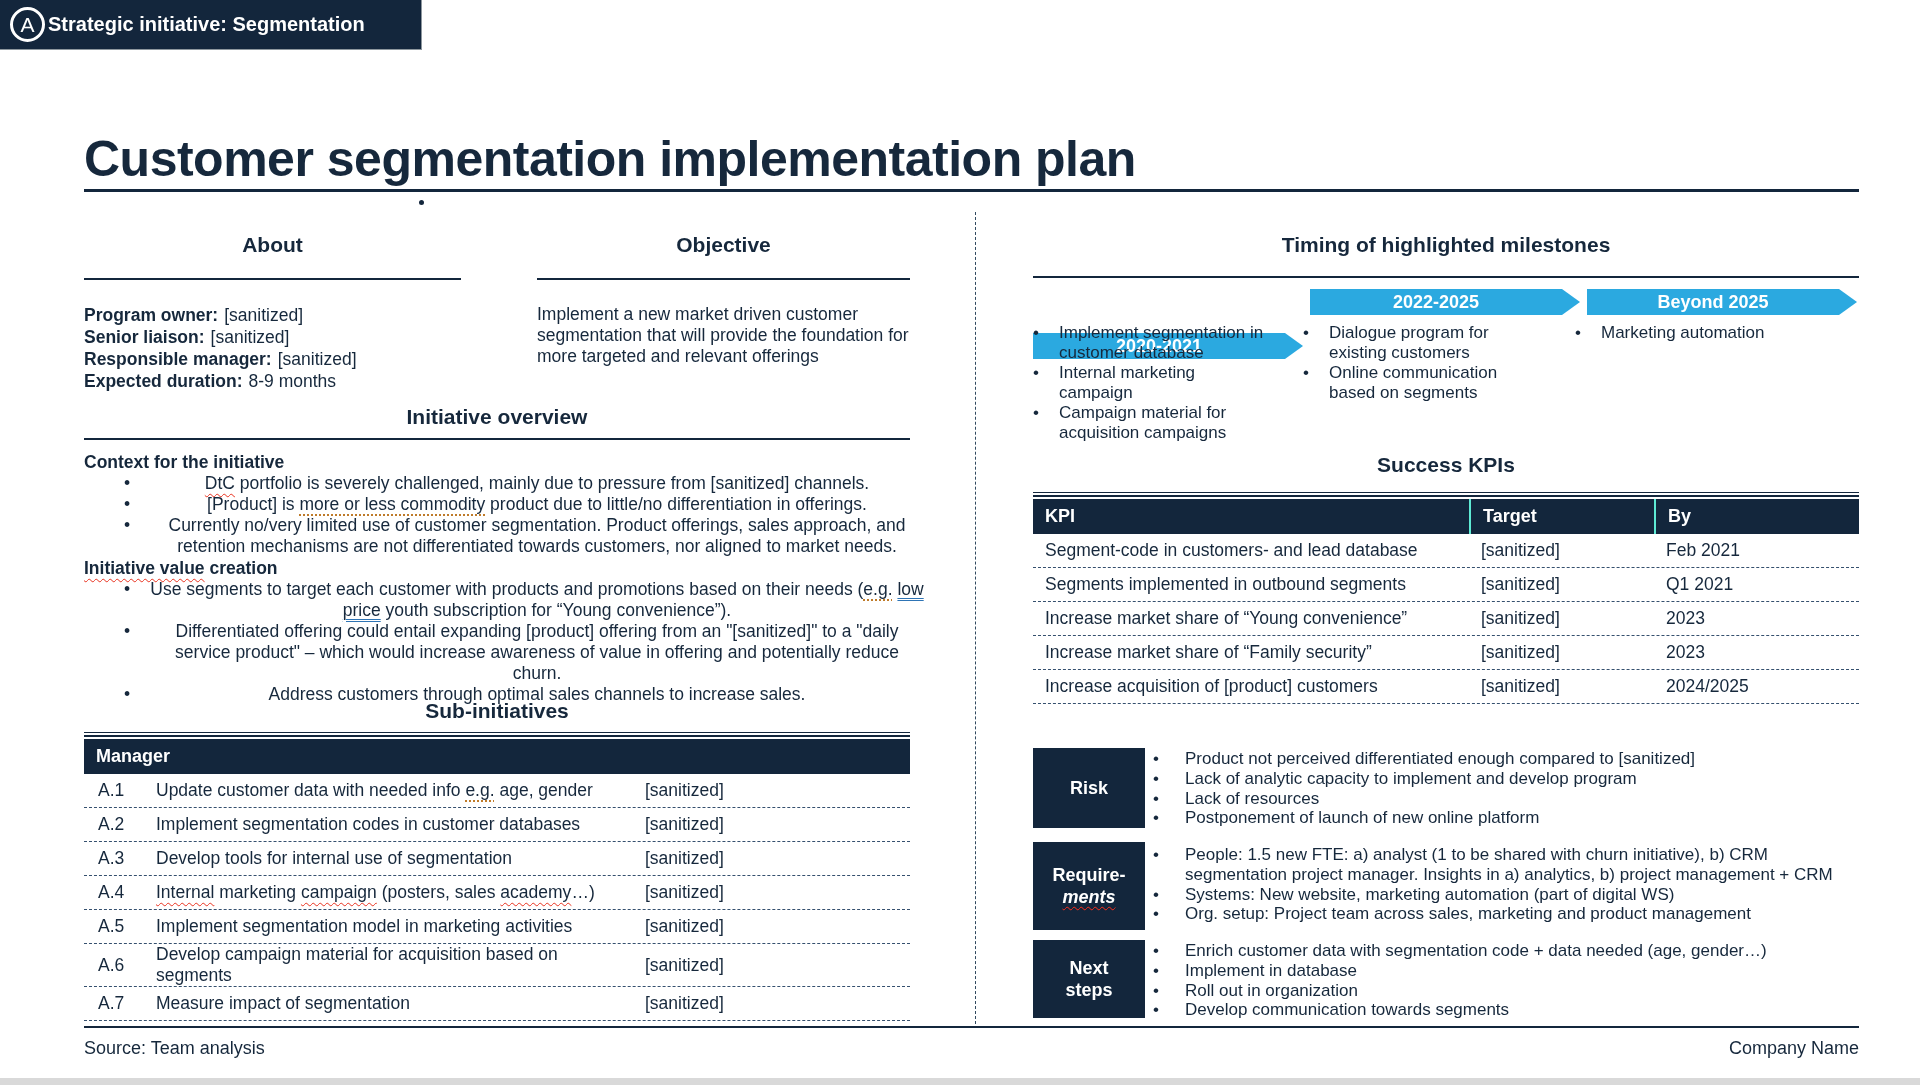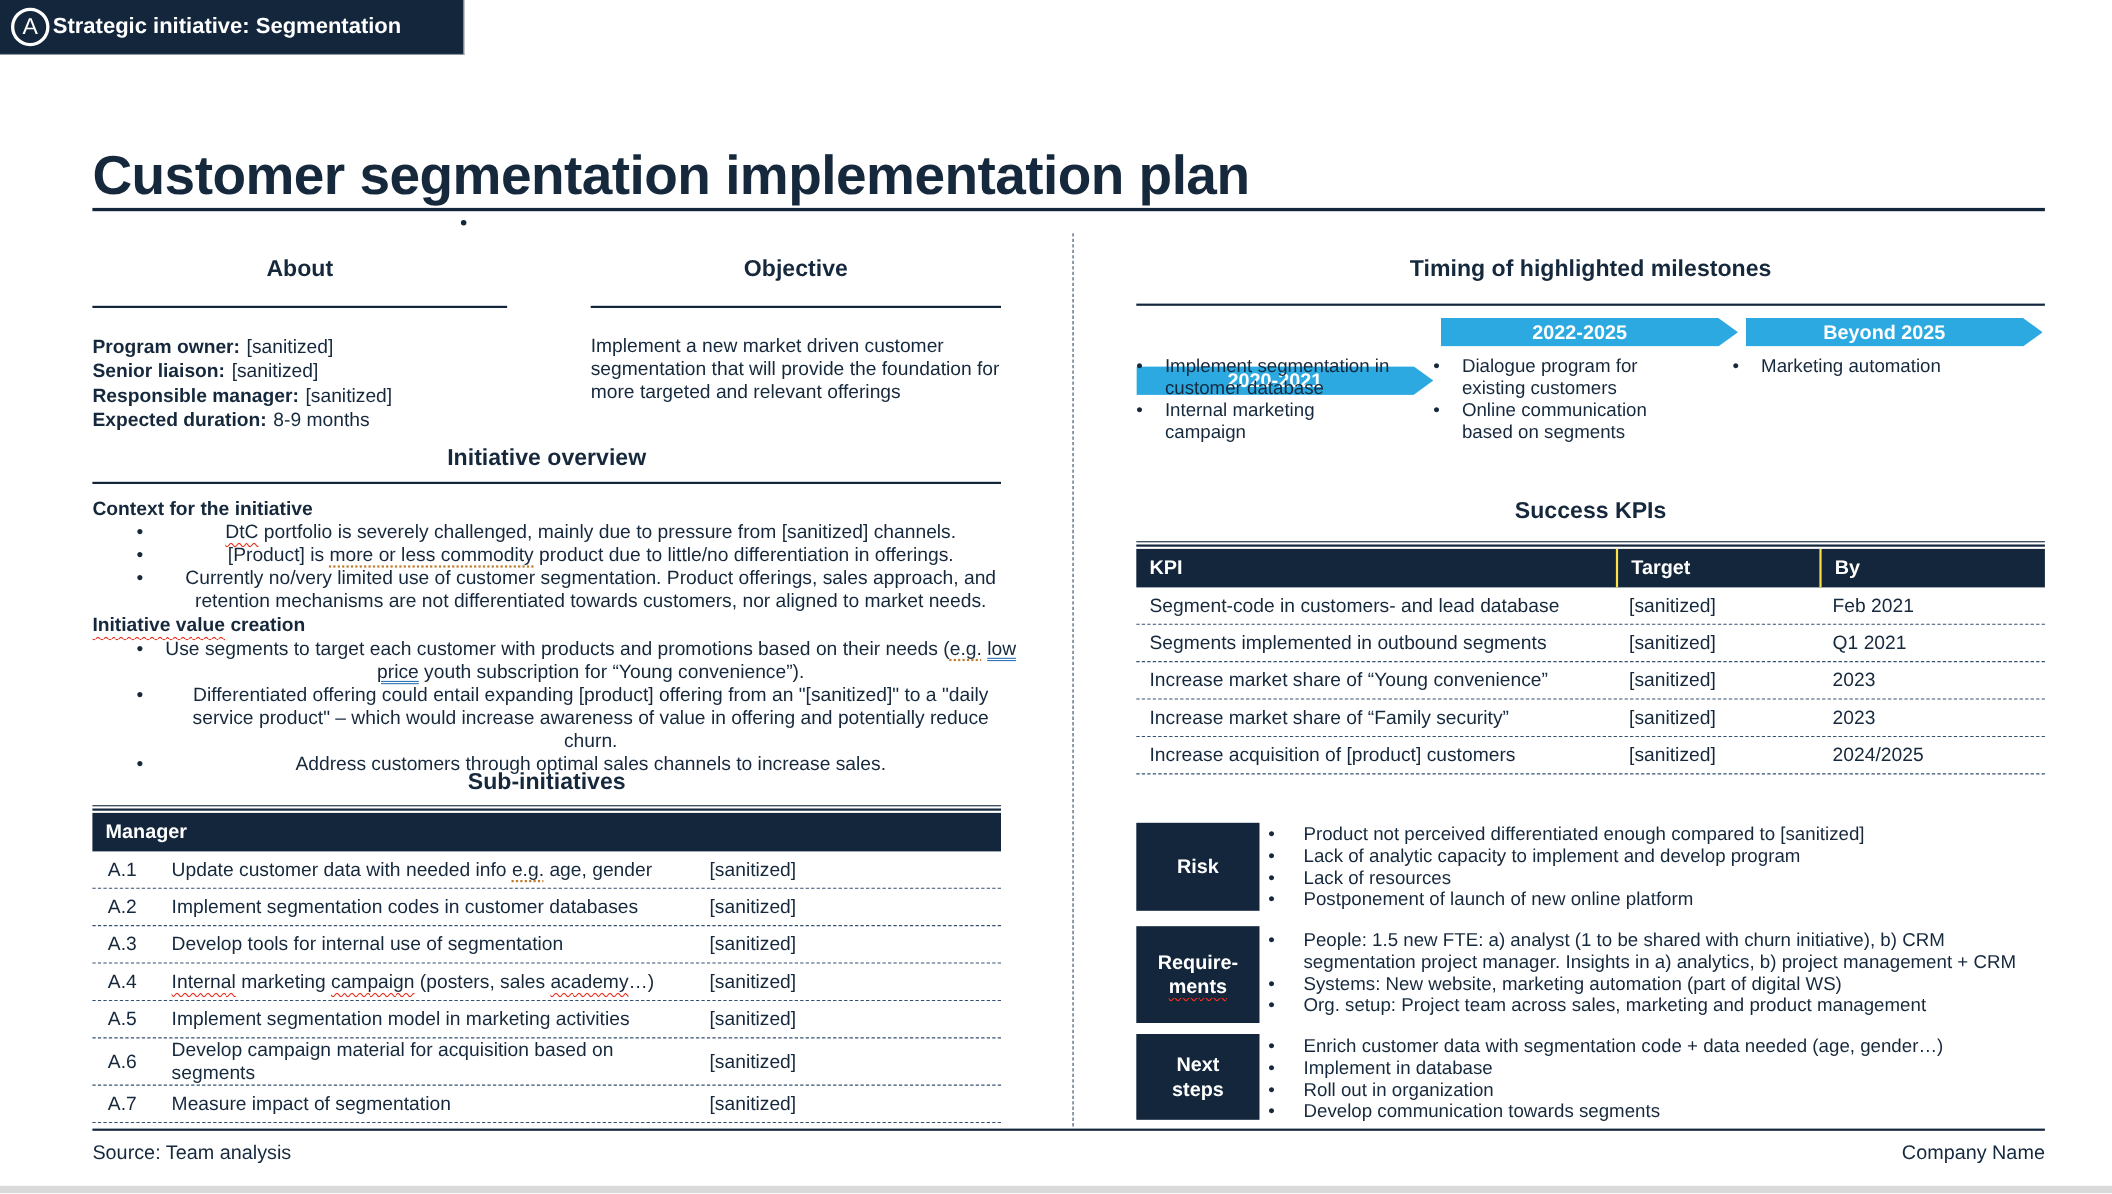--- a/index.html
+++ b/index.html
@@ -24,21 +24,21 @@
 
   h3{margin:0;font-size:21px;font-weight:bold;text-align:center;line-height:26px;color:var(--ink);}
   .hr{border-top:2.5px solid var(--navy);height:0;}
   .dbl{height:5px;border-top:1.5px solid var(--navy);border-bottom:2px solid var(--navy);}
   .b{font-weight:bold;}
 
   
   .sq{text-decoration:underline wavy #e8321f 1px;text-underline-offset:4px;}
   .dot{text-decoration:underline dotted #bf7b2a 2px;text-underline-offset:4px;}
   .dblue{text-decoration:underline double #2e74b5 1px;text-underline-offset:3px;}
-  .sq-w{text-decoration:underline wavy #ff2d1a 1px;text-underline-offset:3px;}
+  .sq-w{text-decoration:underline wavy #ff2d1a 1px;text-underline-offset:3px;font-style:italic;}
 
   
   .sec-about{position:absolute;left:84px;top:232px;width:377px;}
   .sec-about .hr{margin-top:20px;}
   .sec-about .content{margin-top:24px;}
   .about-row{font-size:17.5px;line-height:22px;}
   .about-row .val{margin-left:6px;}
 
   .sec-objective{position:absolute;left:537px;top:232px;width:373px;}
   .sec-objective .hr{margin-top:20px;}
@@ -78,21 +78,21 @@
   .milestones{position:absolute;left:1033px;top:323px;width:826px;height:110px;}
   ul.ms{margin:0;padding:0;list-style:none;position:absolute;top:0;}
   ul.ms li{position:relative;padding-left:26px;font-size:17px;line-height:20px;}
   ul.ms li::before{content:"•";position:absolute;left:0;top:0;}
 
   .kpi-sec{position:absolute;left:1033px;top:452px;width:826px;}
   .kpi-sec .dbl{margin-top:14px;}
   .kpi-head{display:grid;grid-template-columns:436px 185px 205px;background:var(--navy);color:#fff;
             font-weight:bold;font-size:18px;height:35px;align-items:center;margin-top:2px;}
   .kpi-head .c{padding-left:12px;height:100%;display:flex;align-items:center;}
-  .kpi-head .c + .c{border-left:2px solid #fde047;}
+  .kpi-head .c + .c{border-left:2px solid #5eead4;}
   .kpi-row{display:grid;grid-template-columns:436px 185px 205px;min-height:34px;align-items:center;
            border-bottom:1.4px dashed #35506e;font-size:17.5px;}
   .kpi-row .c{padding-left:12px;}
 
   .blk{position:absolute;left:1033px;width:840px;}
   .blk-label{position:absolute;left:0;top:0;bottom:0;width:112px;background:var(--navy);color:#fff;
              font-weight:bold;font-size:18px;line-height:22px;display:flex;flex-direction:column;
              align-items:center;justify-content:center;text-align:center;}
   ul.blk-list{margin:0;padding:0;list-style:none;position:absolute;left:112px;top:1px;width:700px;}
   ul.blk-list li{position:relative;padding-left:40px;font-size:17px;line-height:19.8px;}
@@ -217,20 +217,21 @@
         <span>2022-2025</span>
       </div>
     <div class="arrow" style="left:554px;">
         <span>Beyond 2025</span>
       </div>
   </div>
   <div class="milestones">
     <ul class="ms" style="left:0;width:232px;">
       <li><span>Implement segmentation in customer database</span></li>
       <li><span>Internal marketing campaign</span></li>
+      <li><span>Campaign material for acquisition campaigns</span></li>
     </ul>
     <ul class="ms" style="left:270px;width:245px;">
       <li><span>Dialogue program for existing customers</span></li>
       <li><span>Online communication based on segments</span></li>
     </ul>
     <ul class="ms" style="left:542px;width:280px;">
       <li><span>Marketing automation</span></li>
     </ul>
   </div>
 

